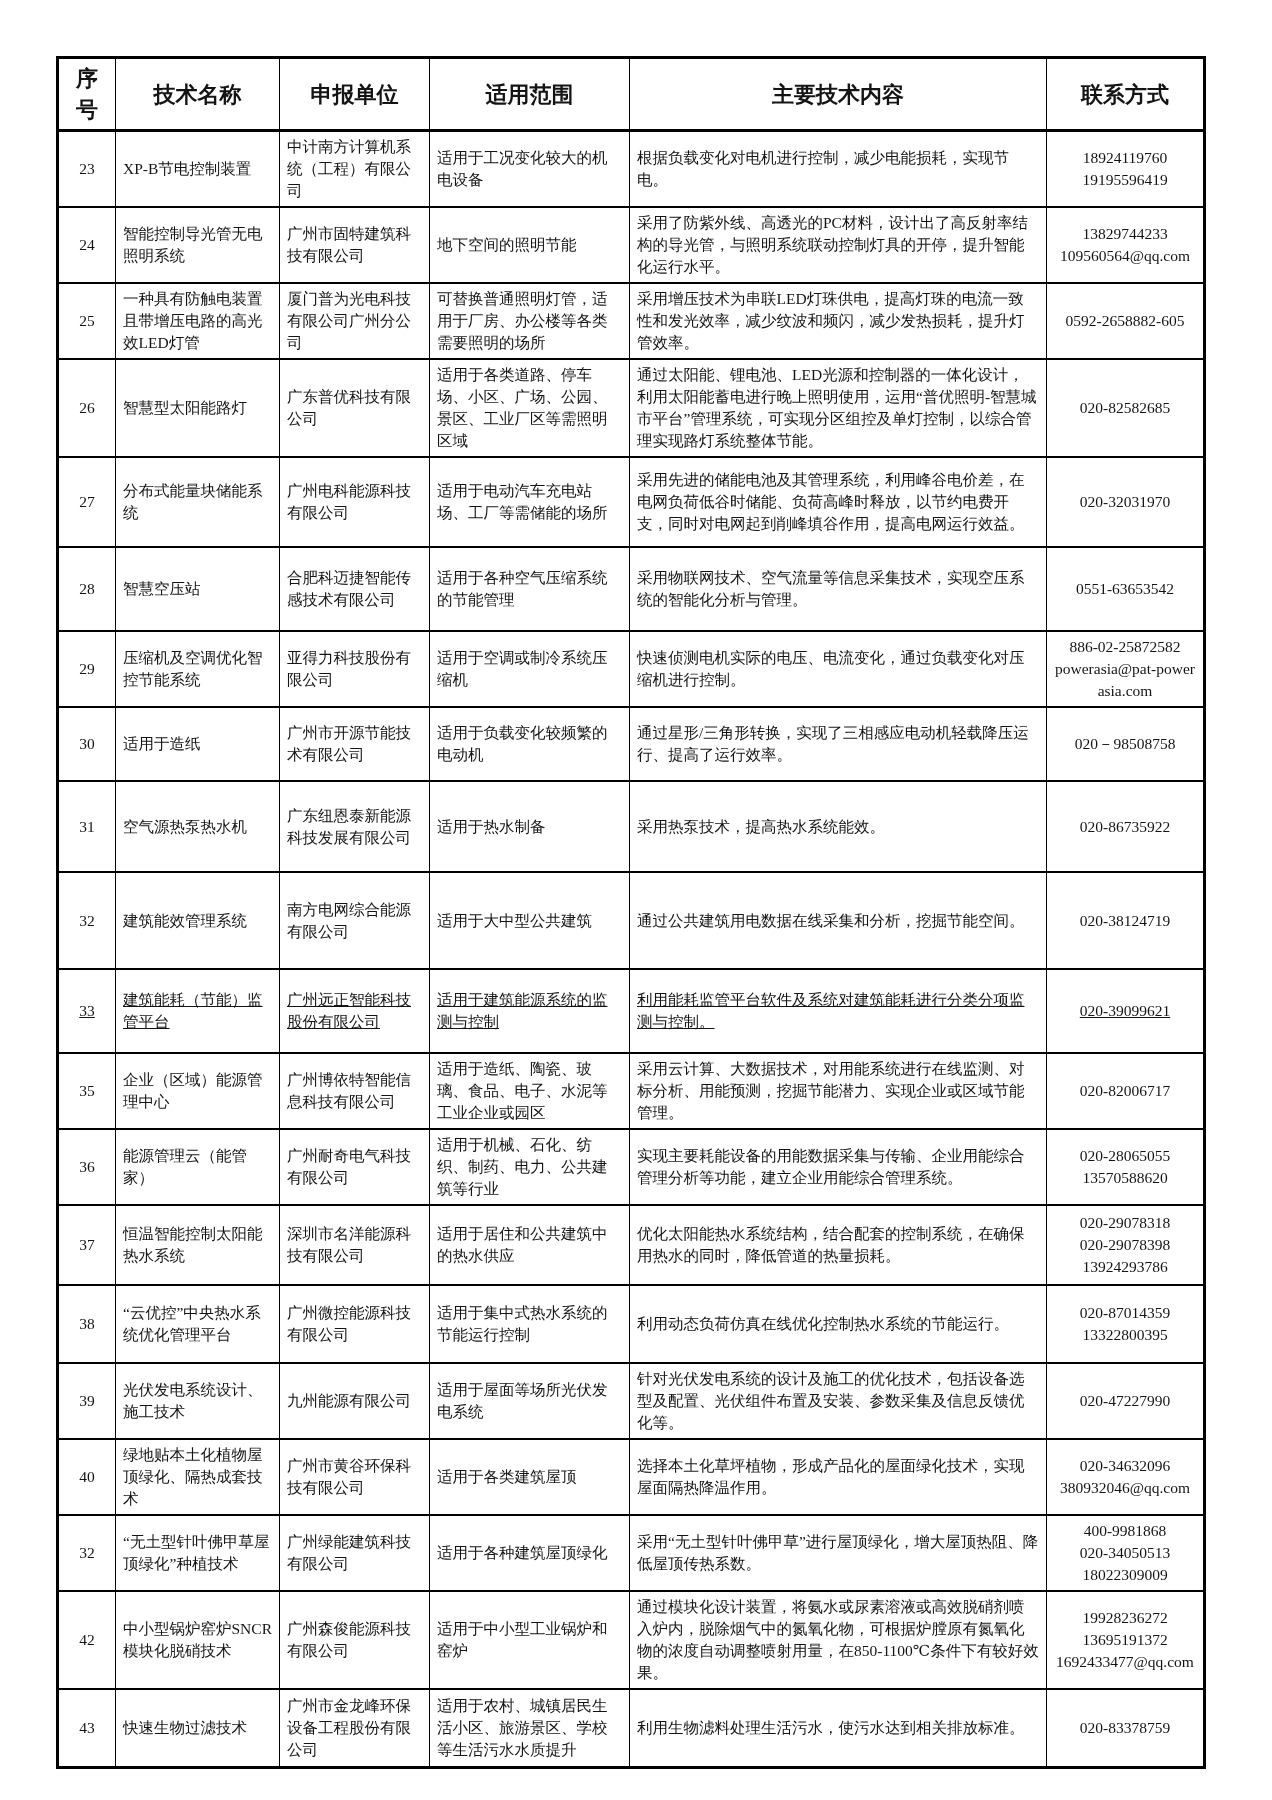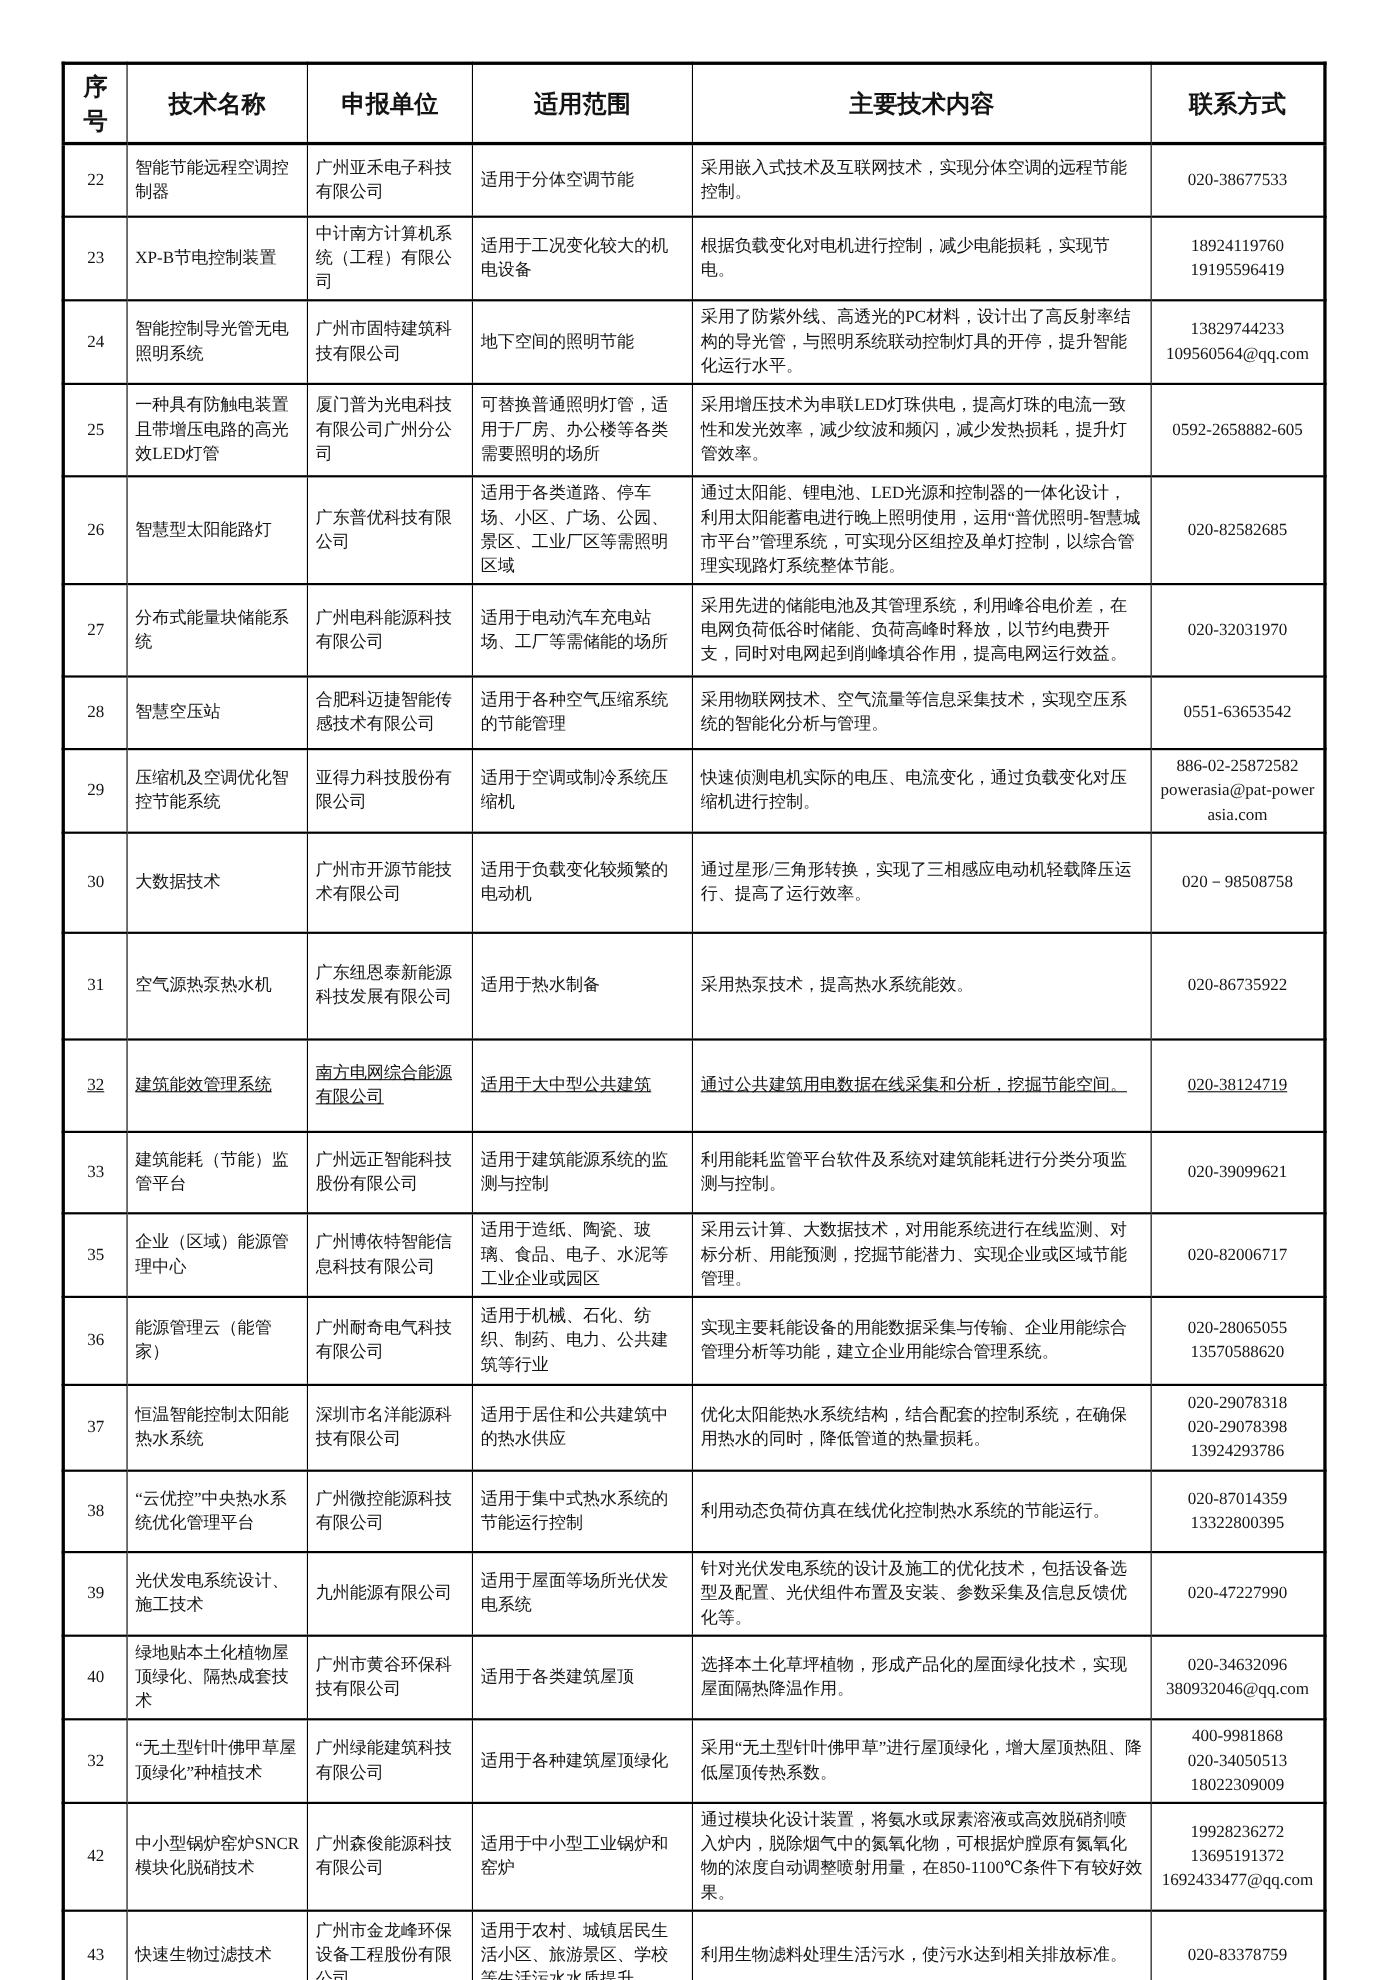--- a/index.html
+++ b/index.html
@@ -79,30 +79,20 @@
         <th>序号</th>
         <th>技术名称</th>
         <th>申报单位</th>
         <th>适用范围</th>
         <th>主要技术内容</th>
         <th>联系方式</th>
       </tr>
     </thead>
     <tbody id="table-body">
         <tr>
-    <td class="num">22</td>
-    <td class="name">智能节能远程空调控制器</td>
-    <td class="unit">广州亚禾电子科技有限公司</td>
-    <td class="scope">适用于分体空调节能</td>
-    <td class="content">采用嵌入式技术及互联网技术，实现分体空调的远程节能控制。</td>
-    <td class="contact">
-            <div>020-38677533</div>
-          </td>
-  </tr>
-        <tr>
     <td class="num">23</td>
     <td class="name">XP-B节电控制装置</td>
     <td class="unit">中计南方计算机系统（工程）有限公司</td>
     <td class="scope">适用于工况变化较大的机电设备</td>
     <td class="content">根据负载变化对电机进行控制，减少电能损耗，实现节电。</td>
     <td class="contact">
             <div>18924119760</div>
             <div>19195596419</div>
           </td>
   </tr>
@@ -163,21 +153,21 @@
     <td class="unit">亚得力科技股份有限公司</td>
     <td class="scope">适用于空调或制冷系统压缩机</td>
     <td class="content">快速侦测电机实际的电压、电流变化，通过负载变化对压缩机进行控制。</td>
     <td class="contact">
             <div>886-02-25872582</div>
             <div>powerasia@pat-powerasia.com</div>
           </td>
   </tr>
         <tr>
     <td class="num">30</td>
-    <td class="name">大数据技术</td>
+    <td class="name">适用于造纸</td>
     <td class="unit">广州市开源节能技术有限公司</td>
     <td class="scope">适用于负载变化较频繁的电动机</td>
     <td class="content">通过星形/三角形转换，实现了三相感应电动机轻载降压运行、提高了运行效率。</td>
     <td class="contact">
             <div>020－98508758</div>
           </td>
   </tr>
         <tr>
     <td class="num">31</td>
     <td class="name">空气源热泵热水机</td>

